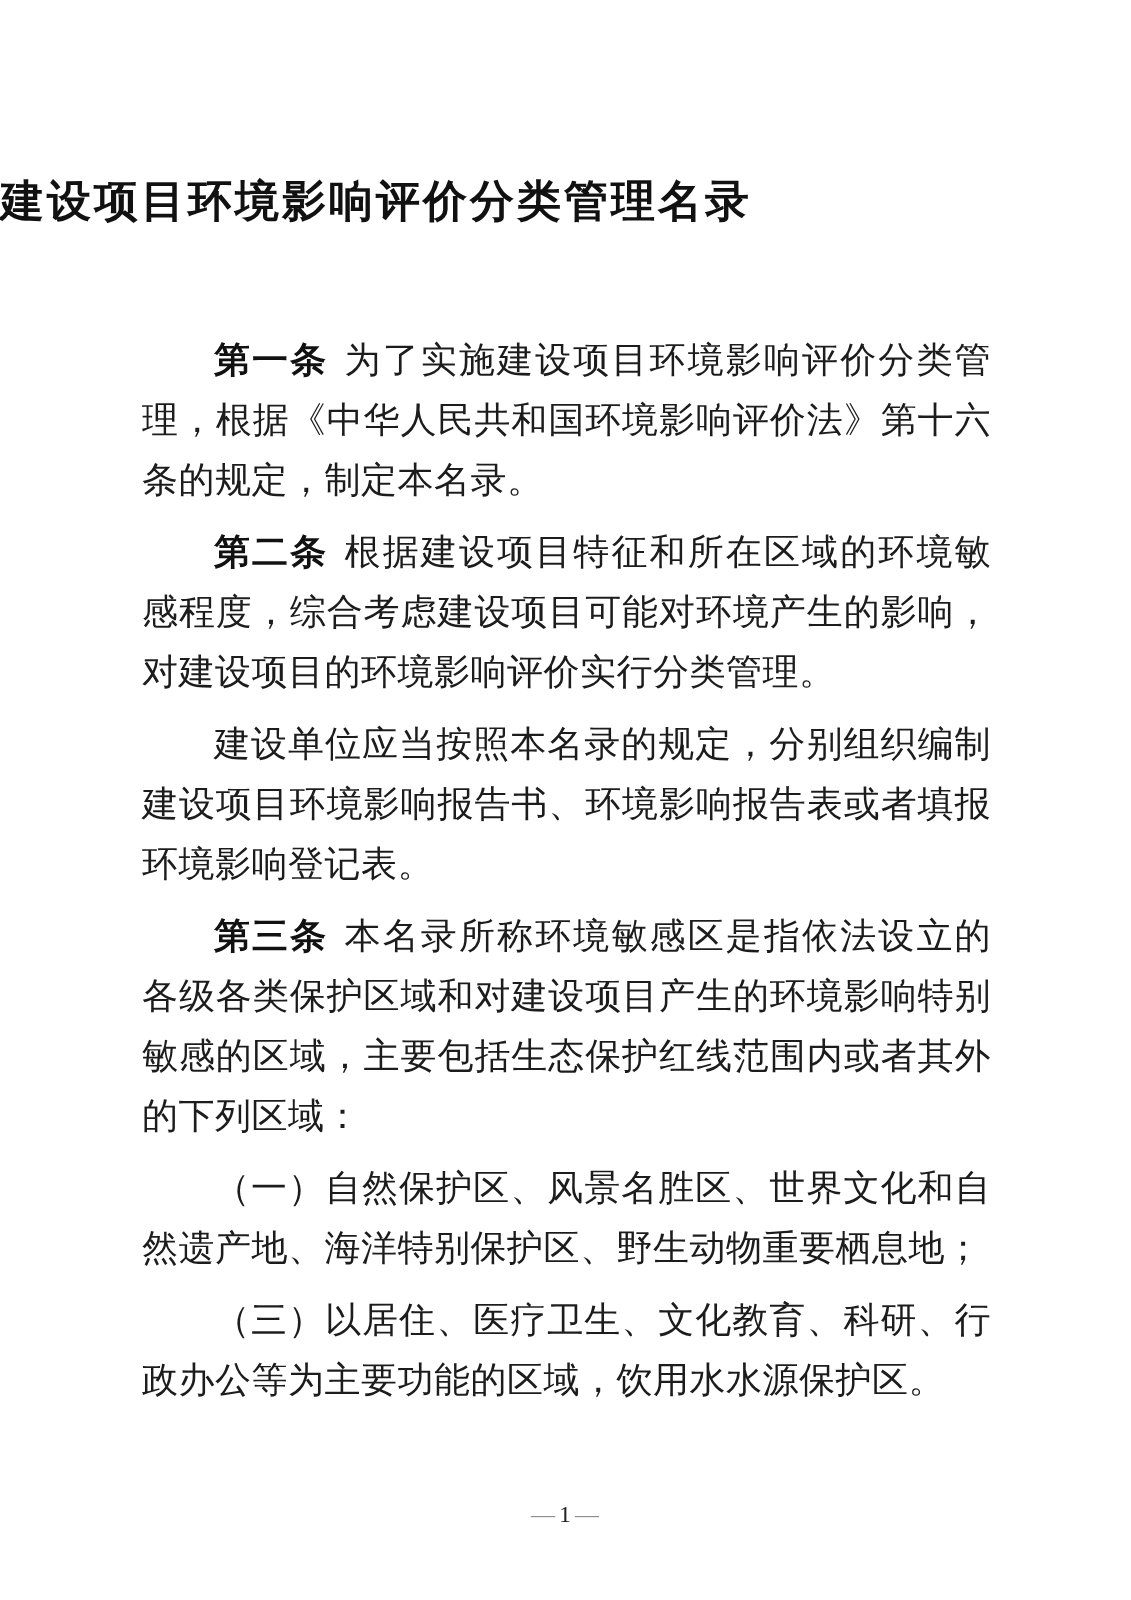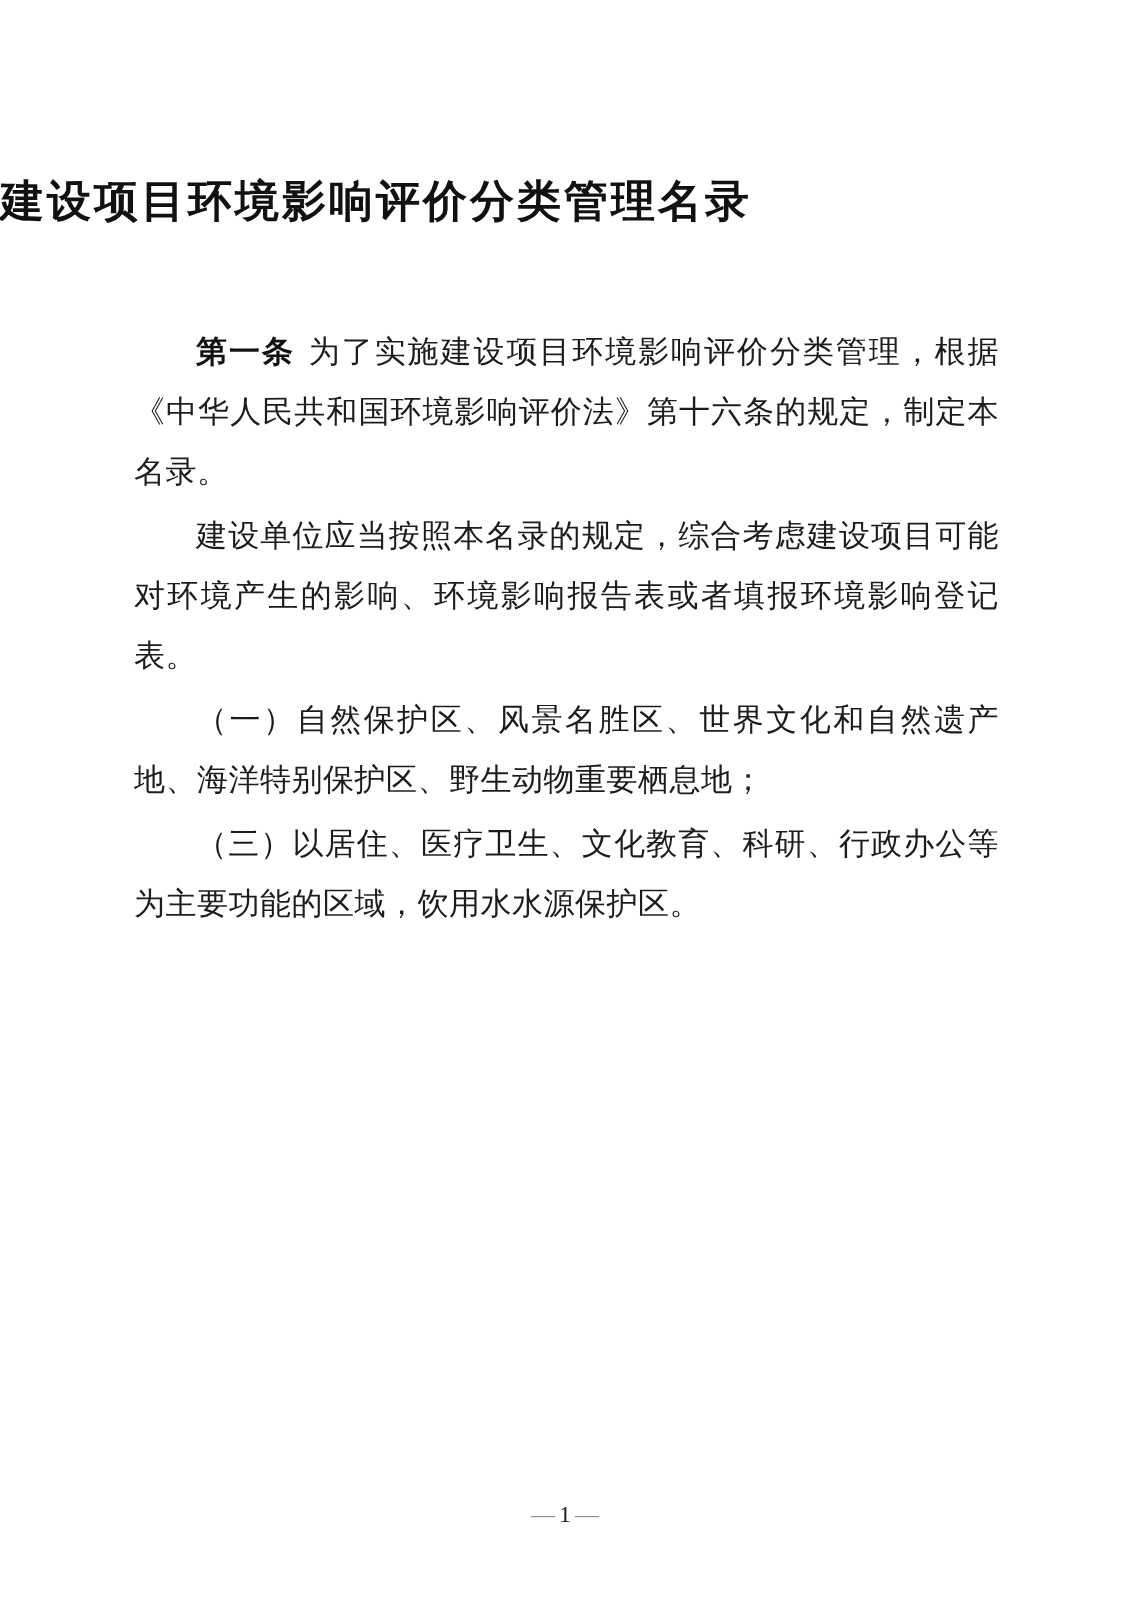--- a/index.html
+++ b/index.html
@@ -29,22 +29,22 @@
     color: #111111;
     font-family: "Liberation Serif", "DejaVu Serif", serif;
   }
   .body {
     position: absolute;
     top: 318px;
     left: 130px;
     width: 873px;
   }
   .para {
-    margin: 4px;
-    font-size: 31px;
+    margin: 12px;
+    font-size: 36px;
     line-height: 60px;
     letter-spacing: 0.5px;
     text-align: justify;
     text-justify: inter-character;
     text-align-last: left;
     text-indent: 2em;
     color: #1c1c1c;
   }
   .para .lead {
     font-weight: bold;
@@ -70,21 +70,23 @@
   }
 </style>
 </head>
 <body>
 
 <div class="page">
   <h1 class="title">建设项目环境影响评价分类管理名录</h1>
 
   <div class="body" id="paragraphs">
       <p class="para"><strong class="lead">第一条</strong>为了实施建设项目环境影响评价分类管理，根据《中华人民共和国环境影响评价法》第十六条的规定，制定本名录。</p>
-      <p class="para">建设单位应当按照本名录的规定，综合考虑建设项目可能对环境产生的影响、环境影响报告表或者填报环境影响登记表。</p>
+      <p class="para"><strong class="lead">第二条</strong>根据建设项目特征和所在区域的环境敏感程度，综合考虑建设项目可能对环境产生的影响，对建设项目的环境影响评价实行分类管理。</p>
+      <p class="para">建设单位应当按照本名录的规定，分别组织编制建设项目环境影响报告书、环境影响报告表或者填报环境影响登记表。</p>
+      <p class="para"><strong class="lead">第三条</strong>本名录所称环境敏感区是指依法设立的各级各类保护区域和对建设项目产生的环境影响特别敏感的区域，主要包括生态保护红线范围内或者其外的下列区域：</p>
       <p class="para">（一）自然保护区、风景名胜区、世界文化和自然遗产地、海洋特别保护区、野生动物重要栖息地；</p>
       <p class="para">（三）以居住、医疗卫生、文化教育、科研、行政办公等为主要功能的区域，饮用水水源保护区。</p>
     </div>
 
   <div class="footer">
     <span class="dash">—</span><span class="pagenum">1</span><span class="dash">—</span>
   </div>
 </div>
 
 </body></html>

